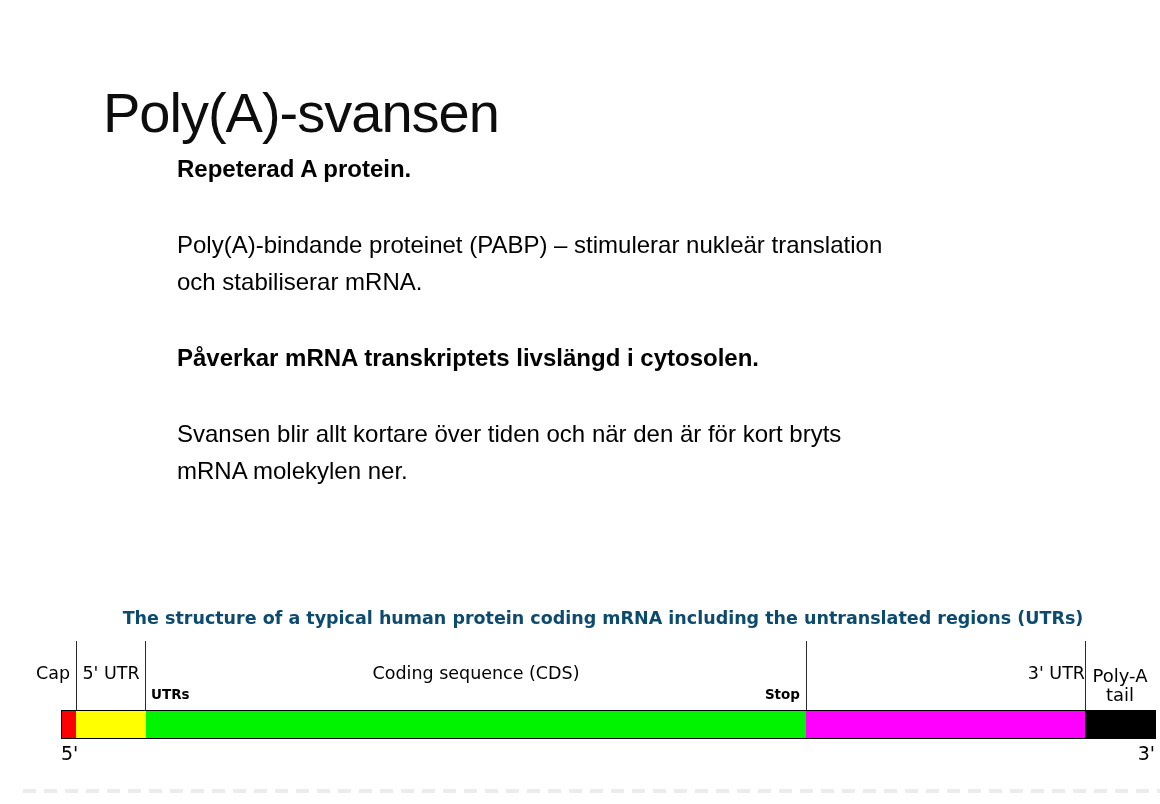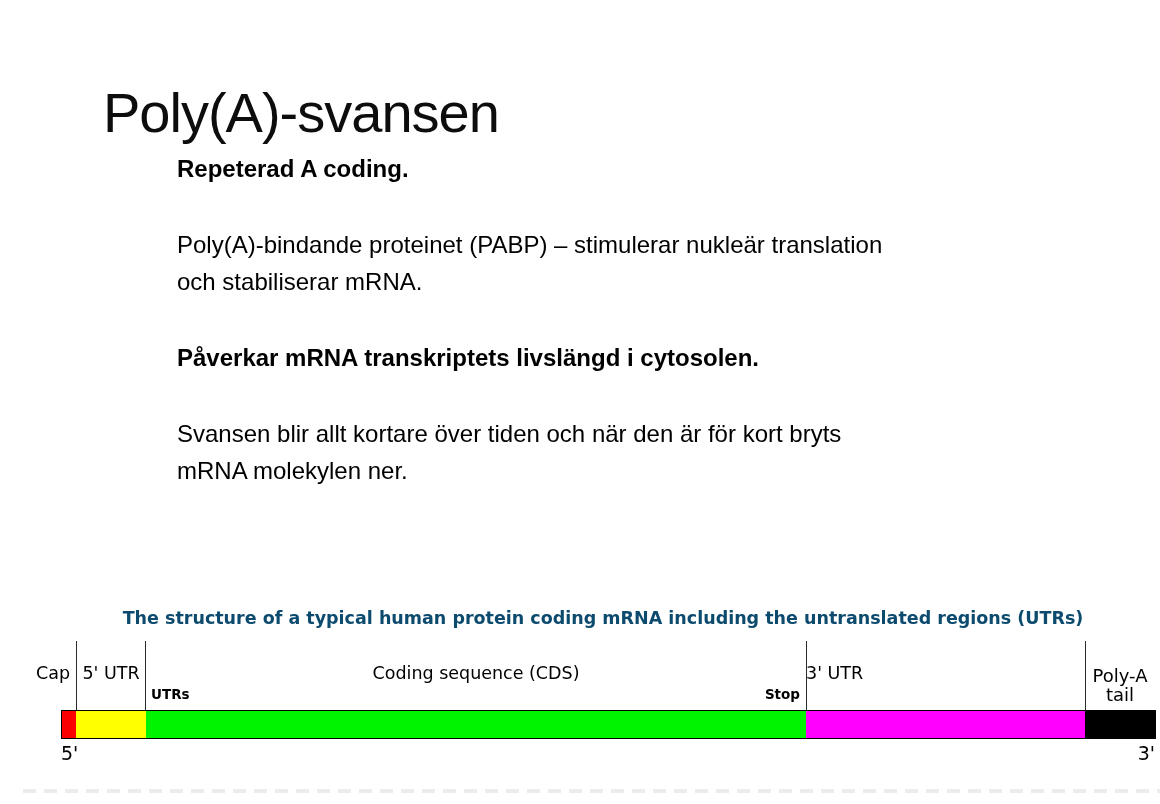--- a/index.html
+++ b/index.html
@@ -87,21 +87,21 @@
 
   .seg-label {
     position: absolute;
     font-size: 17.5px;
     color: #000;
     white-space: pre-line;
   }
   .lbl-cap  { top: 663px; right: 1113px; }
   .lbl-utr5 { top: 663px; left: 53px; width: 70px; text-align: center; }
   .lbl-cds  { top: 663px; left: 123px; width: 660px; text-align: center; }
-  .lbl-utr3 { top: 663px; left: 783px; width: 279px; text-align: left; }
+  .lbl-utr3 { top: 663px; left: 783px; width: 279px; text-align: right; }
   .lbl-polya {
     top: 667px; left: 1058px; width: 78px;
     text-align: center; line-height: 18.5px; font-size: 18px;
   }
   .codon-label {
     position: absolute;
     font-size: 13.5px;
     font-weight: 700;
     color: #000;
   }
@@ -126,21 +126,21 @@
   }
 </style>
 </head>
 <body>
 
 <div class="slide">
 
   <h1 class="slide-title">Poly(A)-svansen</h1>
 
   <div class="body-text">
-    <p class="para bold">Repeterad A coding.</p>
+    <p class="para bold">Repeterad A protein.</p>
     <p class="para">Poly(A)-bindande proteinet (PABP) – stimulerar nukleär translation
 och stabiliserar mRNA.</p>
     <p class="para bold">Påverkar mRNA transkriptets livslängd i cytosolen.</p>
     <p class="para">Svansen blir allt kortare över tiden och när den är för kort bryts
 mRNA molekylen ner.</p>
   </div>
 
   <div class="figure">
 
     <div class="figure-caption">The structure of a typical human protein coding mRNA including the untranslated regions (UTRs)</div>

